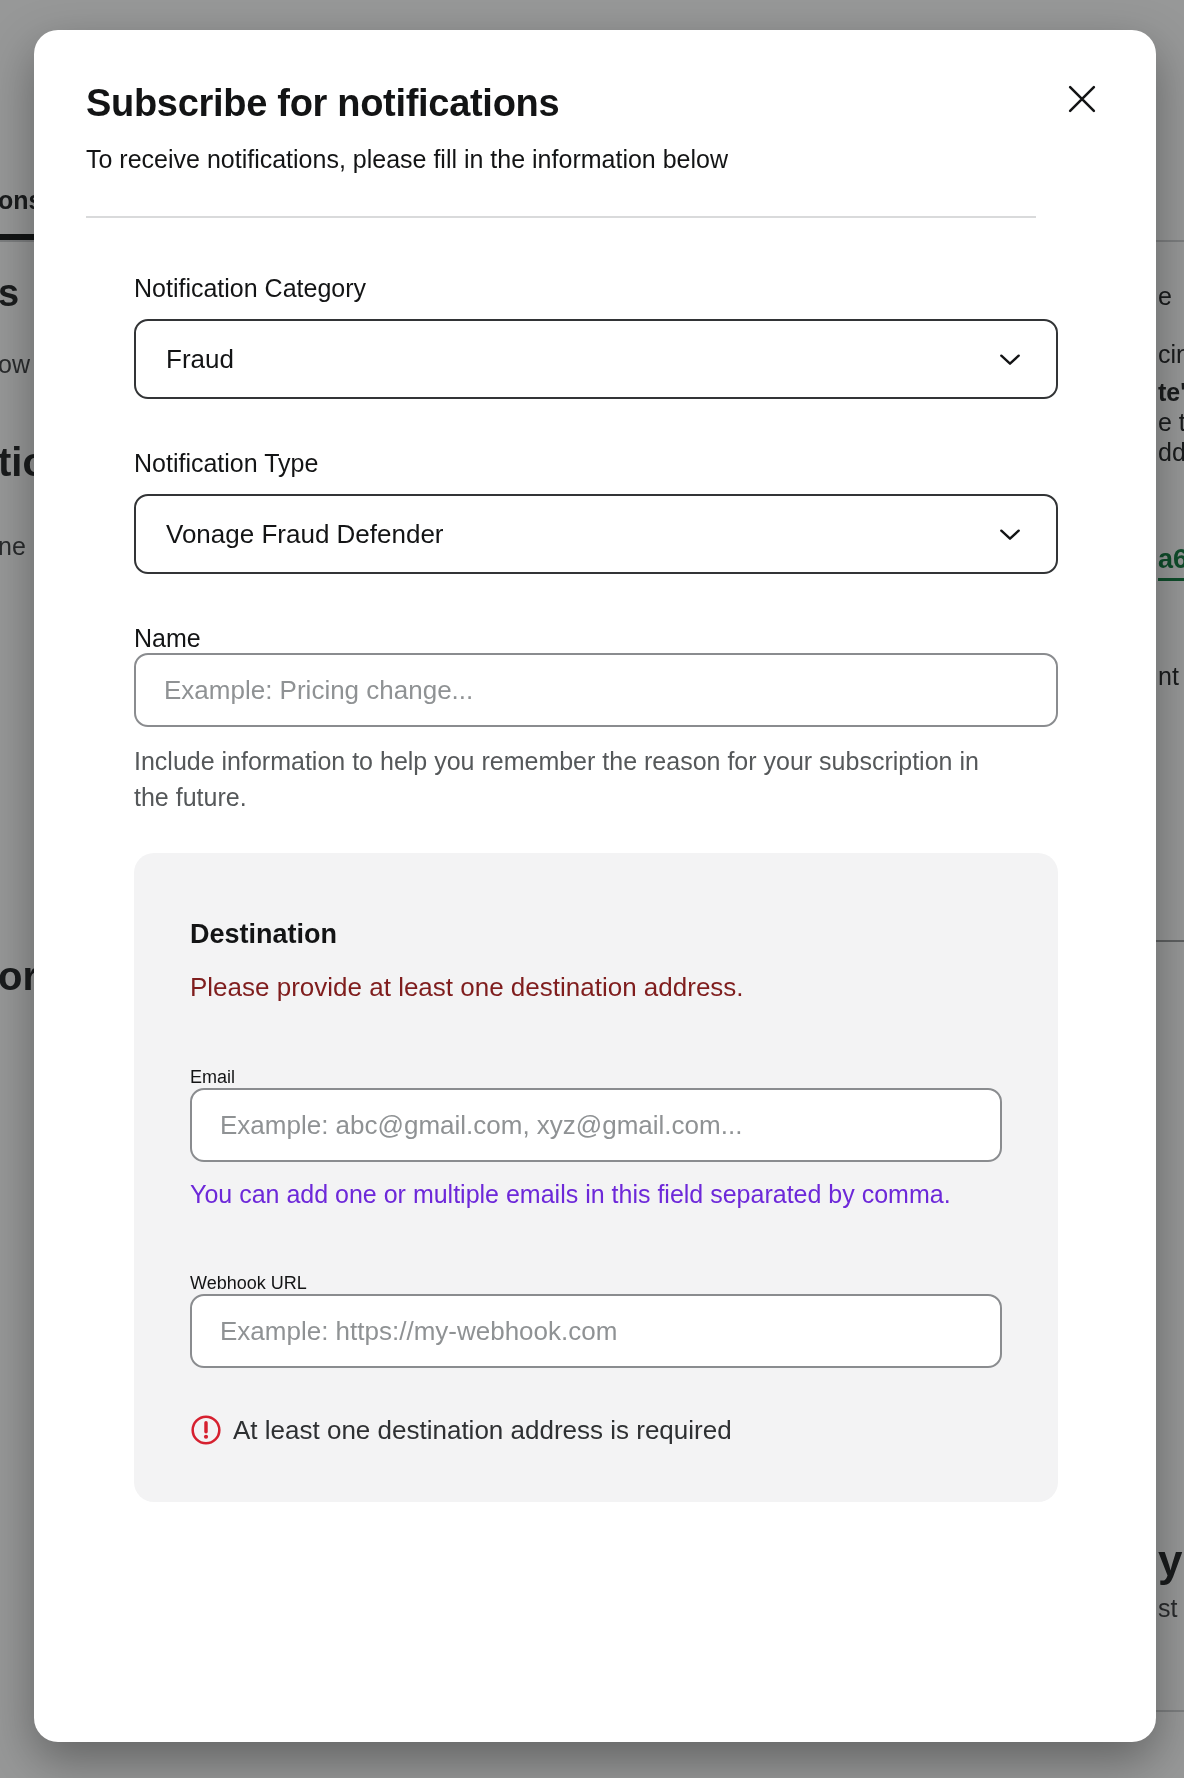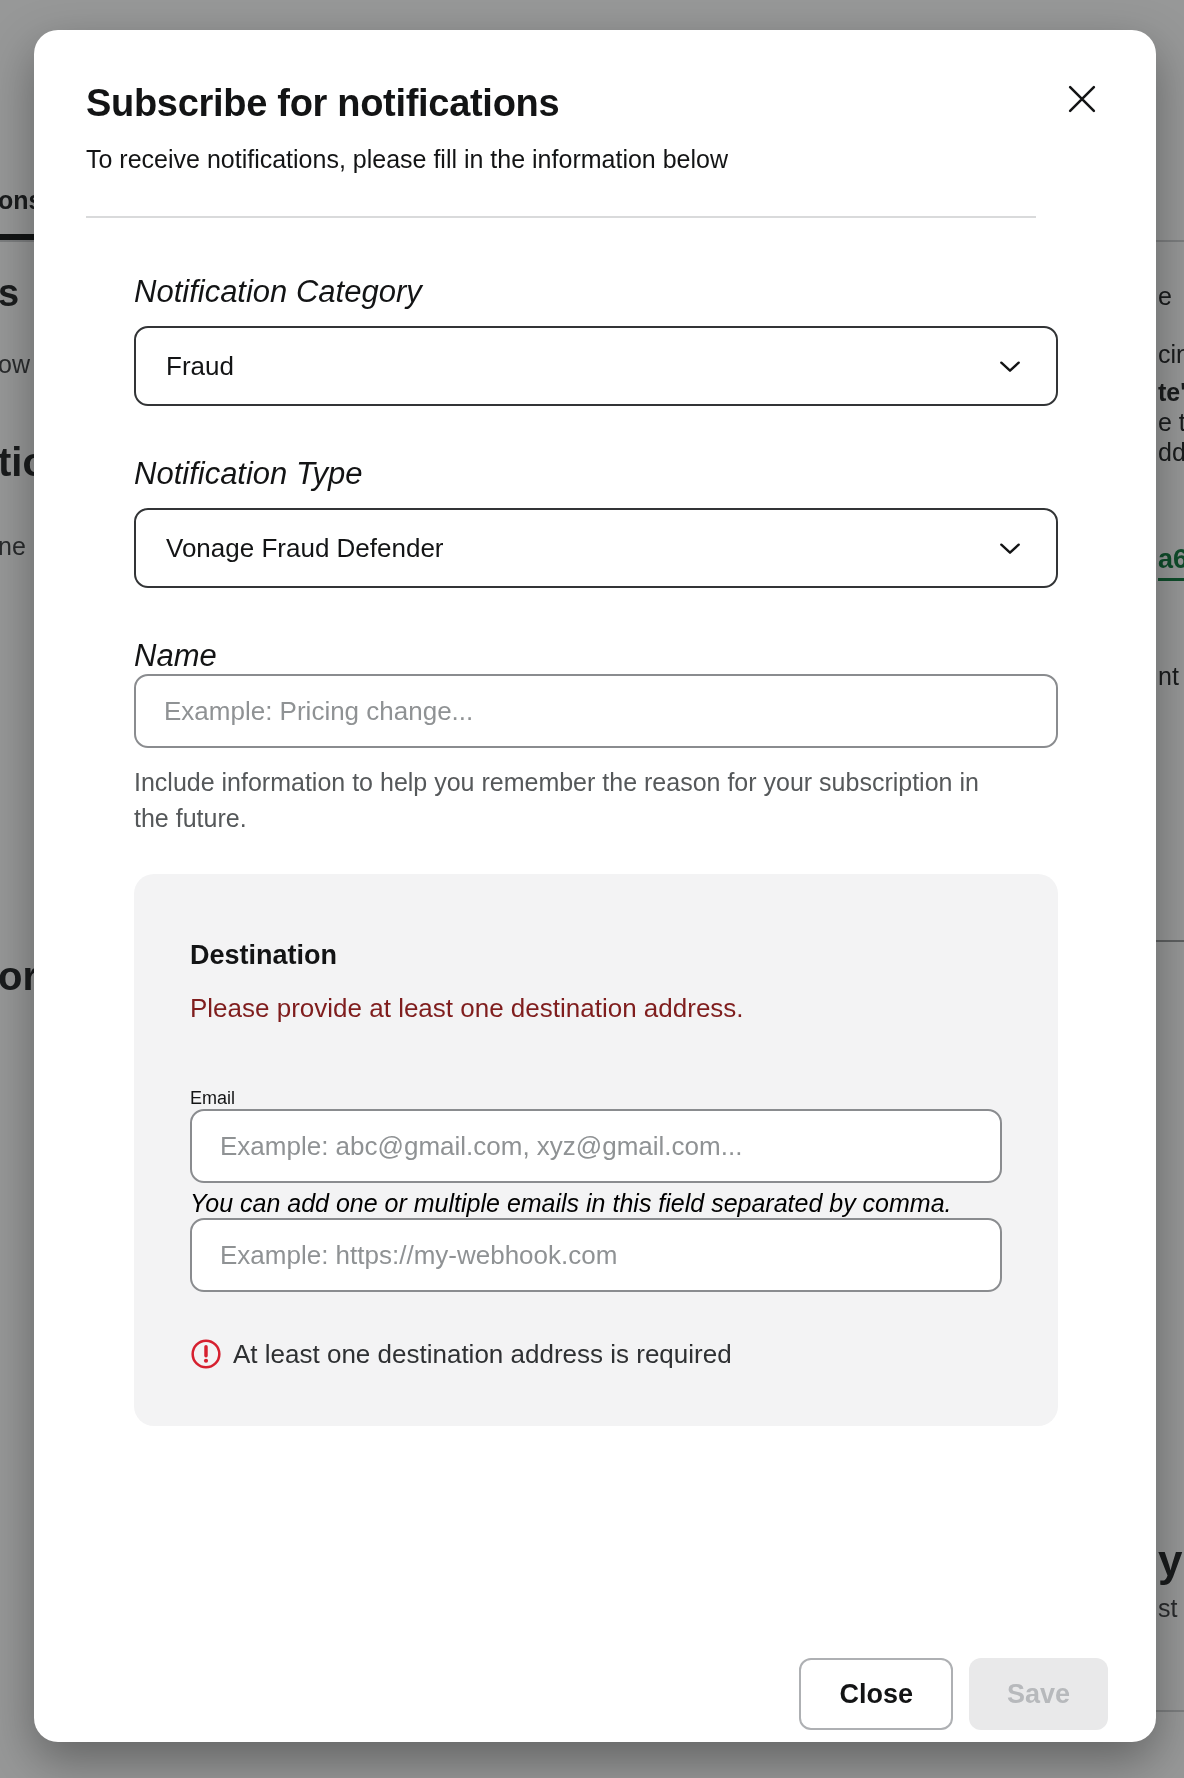--- a/index.html
+++ b/index.html
@@ -57,21 +57,21 @@
   .close-btn {
     position: absolute; top: 44px; right: 48px;
     width: 52px; height: 52px;
     background: none; border: none; cursor: pointer;
     display: flex; align-items: center; justify-content: center;
   }
   .header-divider { margin-top: 42px; height: 0; border-bottom: 2px solid #d9dadb; }
 
   .modal-body { padding: 56px 98px 0 100px; flex: 1 1 auto; }
 
-  .field-label { font-size: 31px; color: #131415; display: block; font-style: italic; }
+  .field-label { font-size: 25px; color: #131415; display: block; }
   .select-box {
     margin-top: 16px;
     height: 80px;
     border: 2px solid #323436;
     border-radius: 14px;
     background: #ffffff;
     display: flex; align-items: center;
     padding: 0 30px;
     cursor: pointer;
   }
@@ -98,21 +98,21 @@
   
   .dest-panel {
     margin-top: 38px;
     background: #f3f3f4;
     border-radius: 20px;
     padding: 66px 56px 56px 56px;
   }
   .dest-heading { font-size: 27px; font-weight: 700; color: #131415; }
   .dest-desc { margin-top: 22px; font-size: 26px; color: #7f1d1d; }
   .dest-field-label { display: block; margin-top: 64px; font-size: 18px; color: #131415; }
-  .dest-helper { margin-top: 6px; font-size: 25px; color: #000000; font-style: italic; }
+  .dest-helper { margin-top: 18px; font-size: 25px; color: #6d28d9; }
   .dest-error { margin-top: 46px; display: flex; align-items: center; gap: 11px; }
   .dest-error-text { font-size: 26px; color: #2e3032; }
   .error-icon { display: flex; flex: 0 0 auto; }
 
   
   .modal-footer {
     flex: 0 0 auto;
     display: flex; justify-content: flex-end; align-items: center; gap: 16px;
     padding: 0 48px 12px 48px;
     margin-top: auto;
@@ -205,34 +205,31 @@
     </div>
 
     <div class="dest-panel">
       <div class="dest-heading">Destination</div>
       <div class="dest-desc">Please provide at least one destination address.</div>
 
       <label class="dest-field-label">Email</label>
       <input class="text-input" type="text" placeholder="Example: abc@gmail.com, xyz@gmail.com..." style="">
       <div class="dest-helper">You can add one or multiple emails in this field separated by comma.</div>
 
+      <label class="dest-field-label">Webhook URL</label>
       <input class="text-input" type="text" placeholder="Example: https://my-webhook.com" style="">
 
       <div class="dest-error">
         <span class="error-icon">
           <svg width="32" height="32" viewBox="0 0 24 24">
             <circle cx="12" cy="12" r="10" fill="none" stroke="#d6202f" stroke-width="1.9"></circle>
             <line x1="12" y1="6.6" x2="12" y2="13.4" stroke="#d6202f" stroke-width="2.6" stroke-linecap="round"></line>
             <circle cx="12" cy="17.1" r="1.55" fill="#d6202f"></circle>
           </svg>
         </span>
         <span class="dest-error-text">At least one destination address is required</span>
       </div>
     </div>
 
   </div>
 
-  <div class="modal-footer">
-    <button class="btn btn-close">Close</button>
-    <button class="btn btn-save" disabled="">Save</button>
-  </div>
 
 </div>
 
 </body></html>

